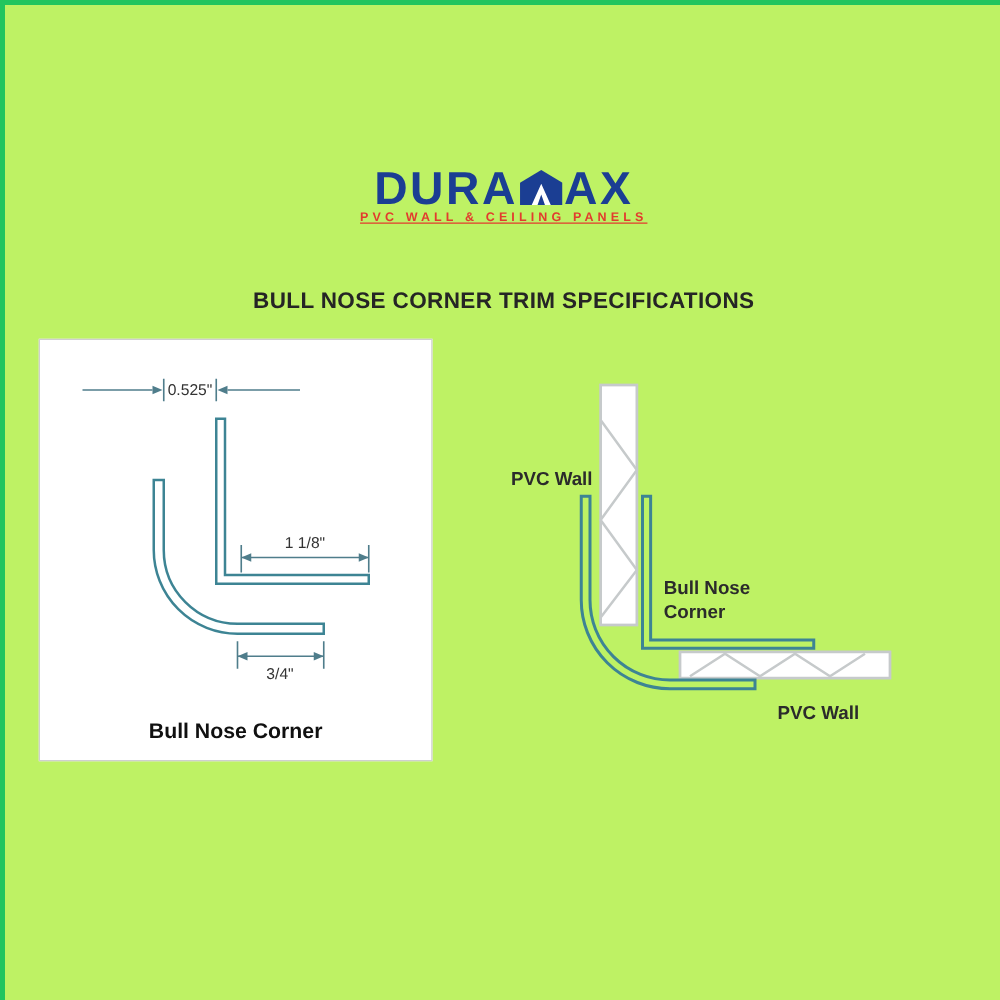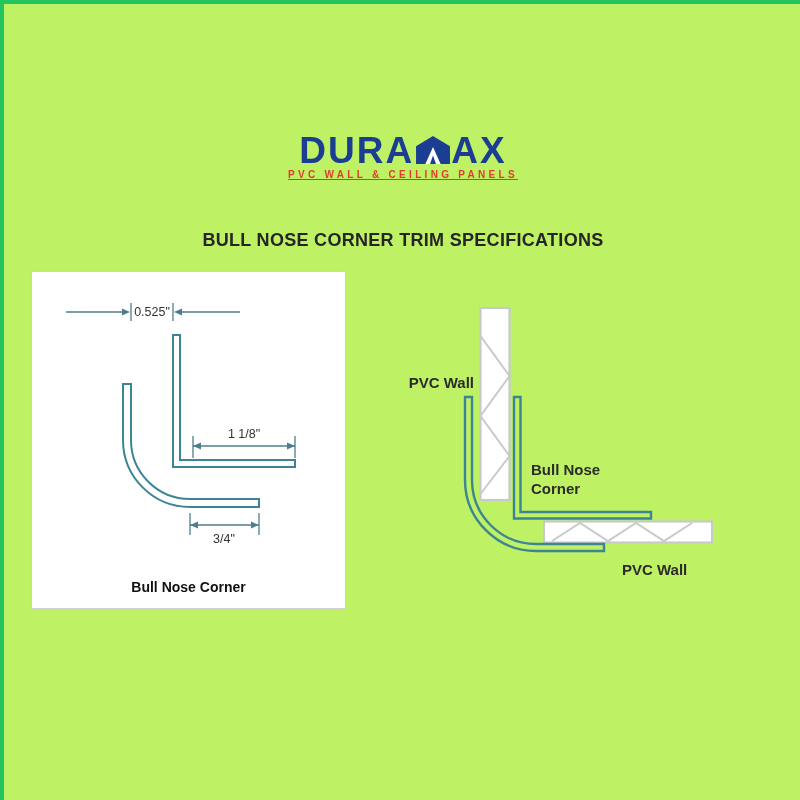--- a/index.html
+++ b/index.html
@@ -18,21 +18,21 @@
   .logo-sub{margin-top:5px;font-size:10px;font-weight:bold;color:#e23b2e;
             letter-spacing:3.3px;text-decoration:underline;}
   
   .page-title{position:absolute;top:214px;left:0;width:100%;text-align:center;
               font-size:18px;font-weight:bold;color:#252525;letter-spacing:.3px;}
   
   .profile-box{position:absolute;left:27px;top:267px;width:313px;height:336px;
                border:1px solid #cfcfcf;background:#fff;}
   .profile-svg{position:absolute;left:0;top:0;}
   .profile-caption{position:absolute;left:0;bottom:13px;width:100%;text-align:center;
-                   font-size:14px;font-weight:bold;color:#101010;}
+                   font-size:17px;font-weight:bold;color:#101010;}
   
   .install{position:absolute;left:390px;top:280px;width:340px;height:320px;text-align:right;}
   svg text{font-family:"Liberation Sans",sans-serif;}
 </style>
 </head>
 <body>
 
 <div class="canvas">
 
   <header class="logo">

